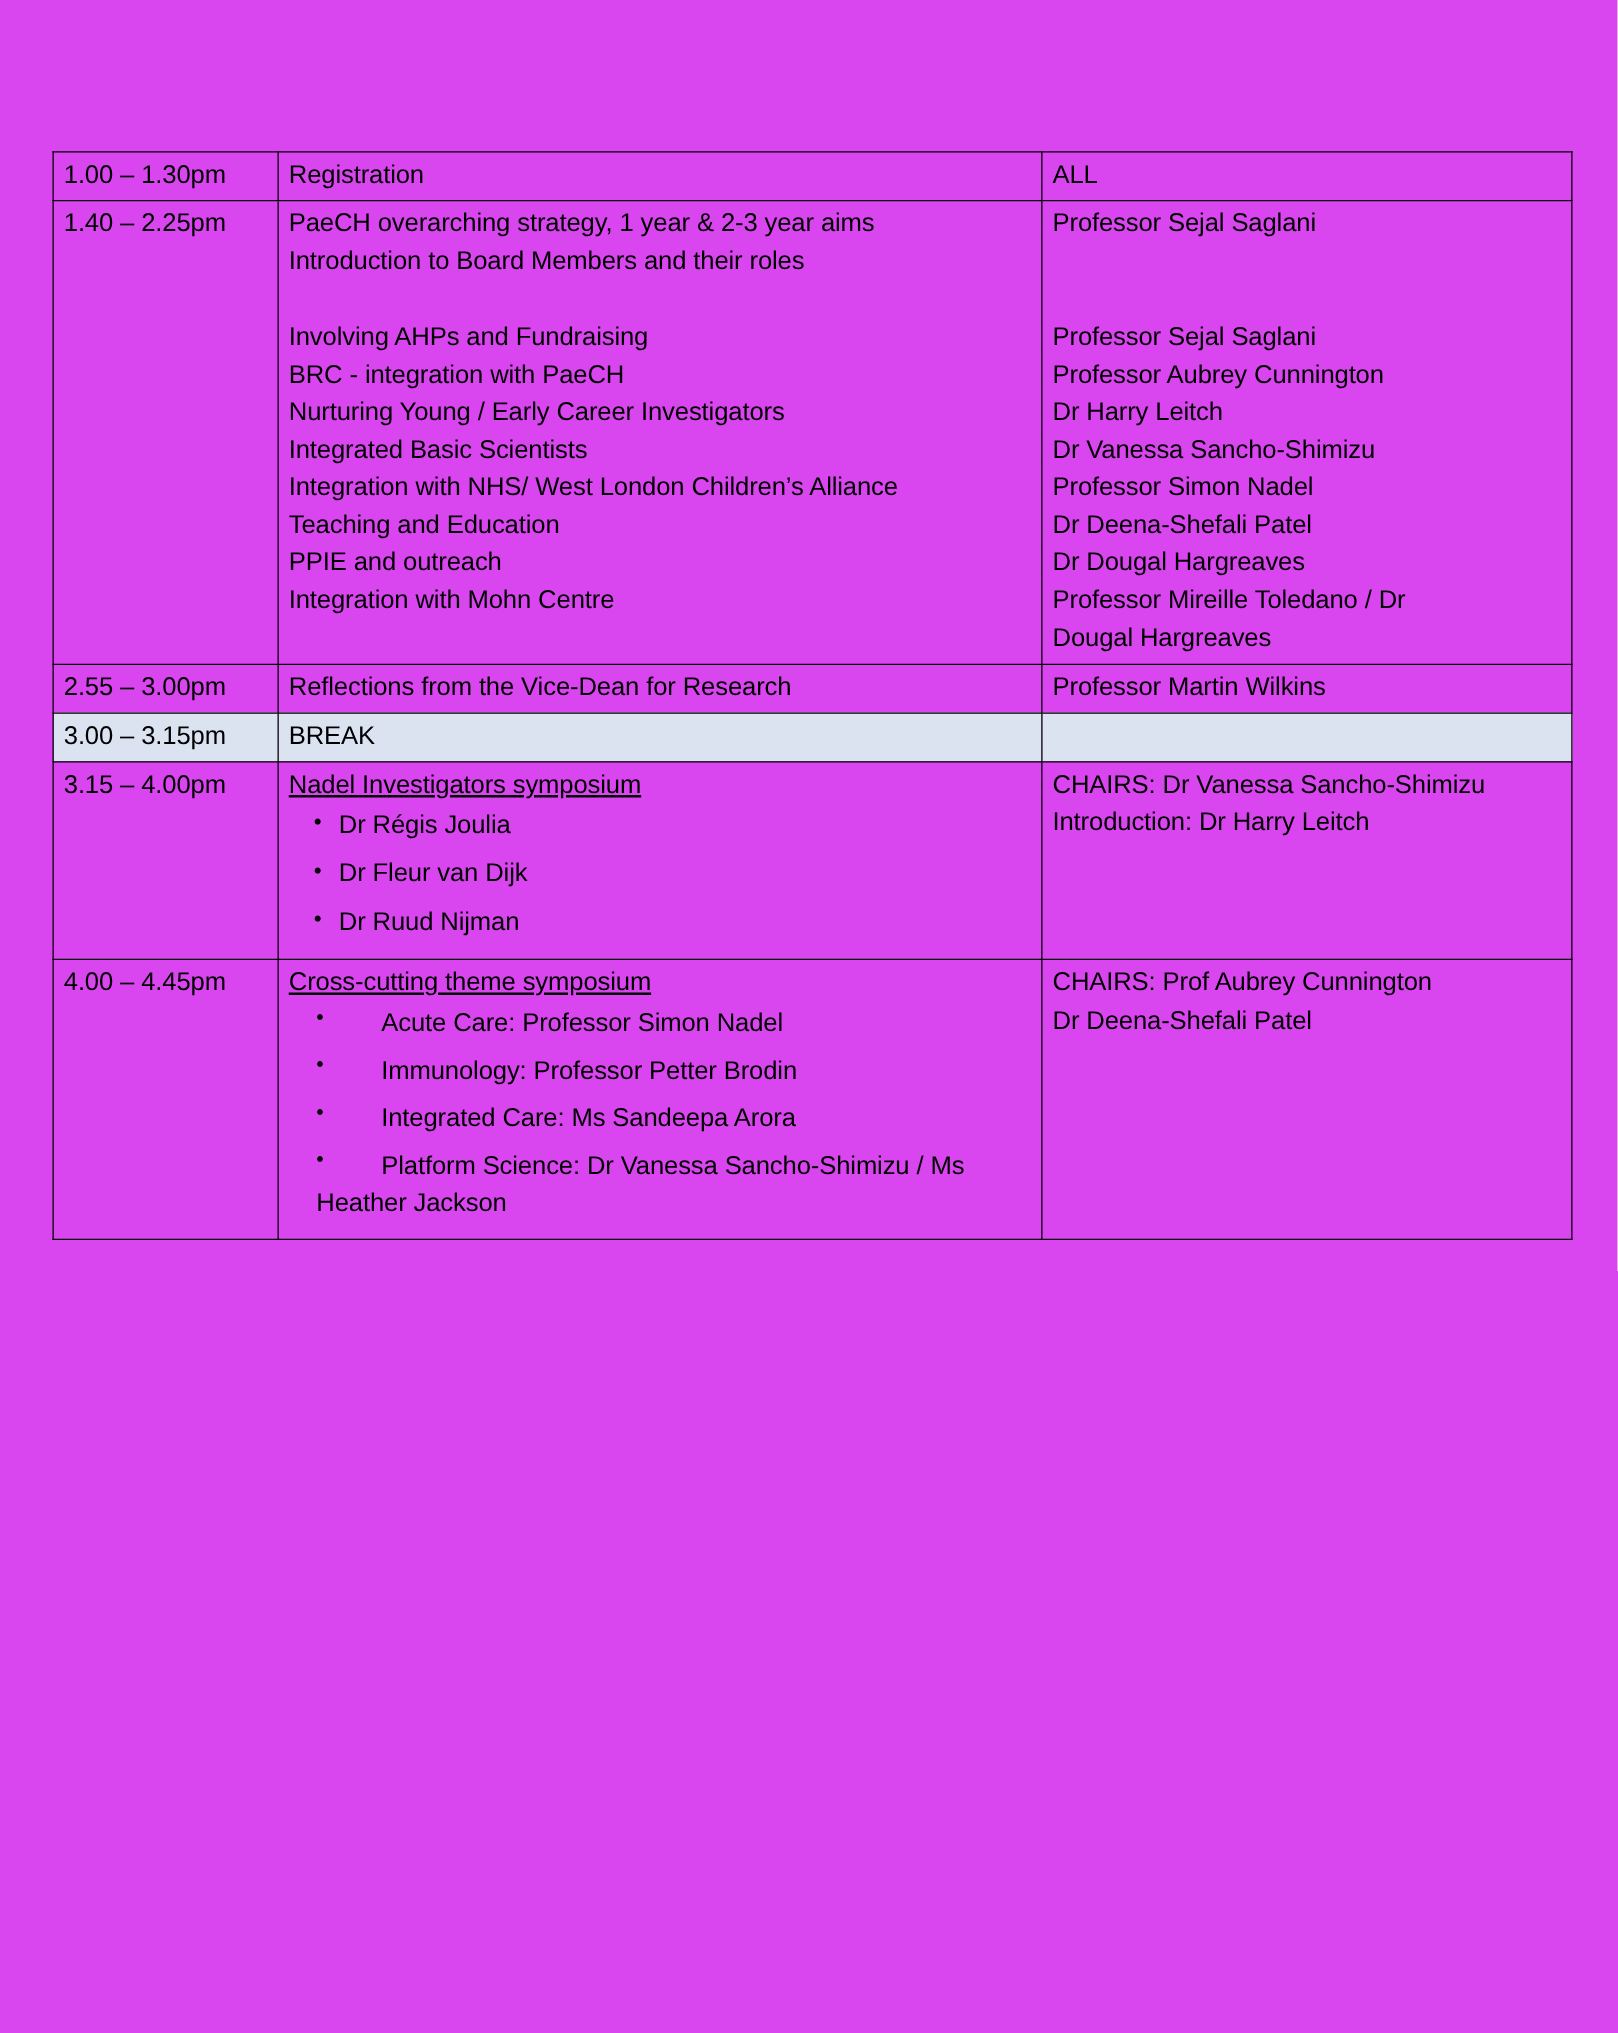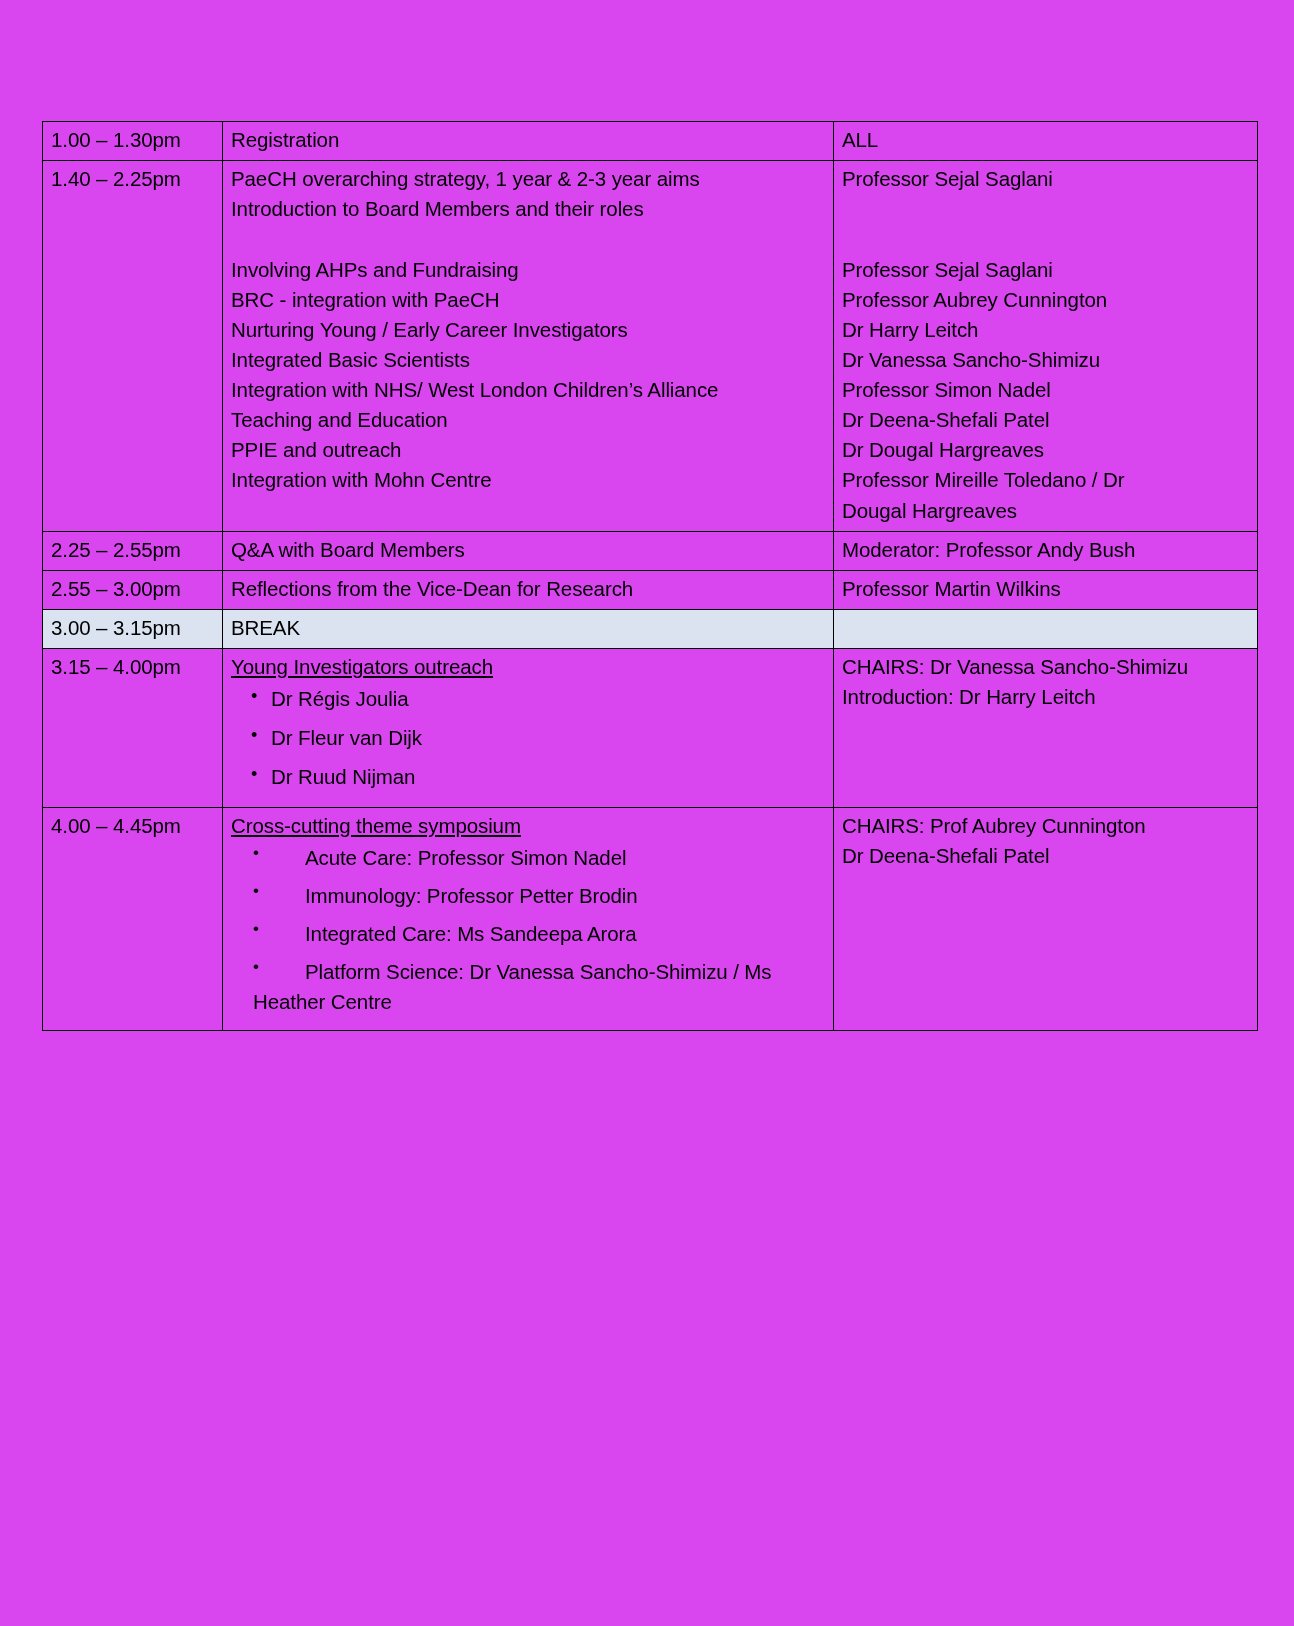--- a/index.html
+++ b/index.html
@@ -152,68 +152,59 @@
               <span class="line">Dr Harry Leitch</span>
               <span class="line">Dr Vanessa Sancho-Shimizu</span>
               <span class="line">Professor Simon Nadel</span>
               <span class="line">Dr Deena-Shefali Patel</span>
               <span class="line">Dr Dougal Hargreaves</span>
               <span class="line">Professor Mireille Toledano / Dr</span>
               <span class="line">Dougal Hargreaves</span>
             </td>
           </tr>
           <tr>
-            <td class="time"><span>2.25 – 2.55pm</span></td>
-            <td class="item">
-              <span class="line">Q&amp;A with Board Members</span>
-            </td>
-            <td class="who">
-              <span class="line">Moderator:  Professor Andy Bush</span>
-            </td>
-          </tr>
-          <tr>
             <td class="time"><span>2.55 – 3.00pm</span></td>
             <td class="item">
               <span class="line">Reflections from the Vice-Dean for Research</span>
             </td>
             <td class="who">
               <span class="line">Professor Martin Wilkins</span>
             </td>
           </tr>
           <tr class="row-break">
             <td class="time"><span>3.00 – 3.15pm</span></td>
             <td class="item">
               <span class="line">BREAK</span>
             </td>
             <td class="who">&nbsp;</td>
           </tr>
           <tr>
             <td class="time"><span>3.15 – 4.00pm</span></td>
             <td class="item">
-              <span class="line"><span class="hdr-underline">Young Investigators outreach</span></span>
+              <span class="line"><span class="hdr-underline">Nadel Investigators symposium</span></span>
               <ul class="bul-tight">
                 <li>Dr Régis Joulia</li>
                 <li>Dr Fleur van Dijk</li>
                 <li>Dr Ruud Nijman</li>
               </ul>
             </td>
             <td class="who">
               <span class="line">CHAIRS: Dr Vanessa Sancho-Shimizu</span>
               <span class="line">Introduction:  Dr Harry Leitch</span>
             </td>
           </tr>
           <tr>
             <td class="time"><span>4.00 – 4.45pm</span></td>
             <td class="item">
               <span class="line"><span class="hdr-underline">Cross-cutting theme symposium</span></span>
               <ul class="bul-wide">
                 <li><span>Acute Care: Professor Simon Nadel</span></li>
                 <li><span>Immunology:  Professor Petter Brodin</span></li>
                 <li><span>Integrated Care:  Ms Sandeepa Arora</span></li>
-                <li><span>Platform Science: Dr Vanessa Sancho-Shimizu / Ms</span><span class="cont">Heather Centre</span></li>
+                <li><span>Platform Science: Dr Vanessa Sancho-Shimizu / Ms</span><span class="cont">Heather Jackson</span></li>
               </ul>
             </td>
             <td class="who">
               <span class="line">CHAIRS: Prof Aubrey Cunnington</span>
               <span class="line">Dr Deena-Shefali Patel</span>
             </td>
           </tr>
         </tbody>
     </table>
   </div>

